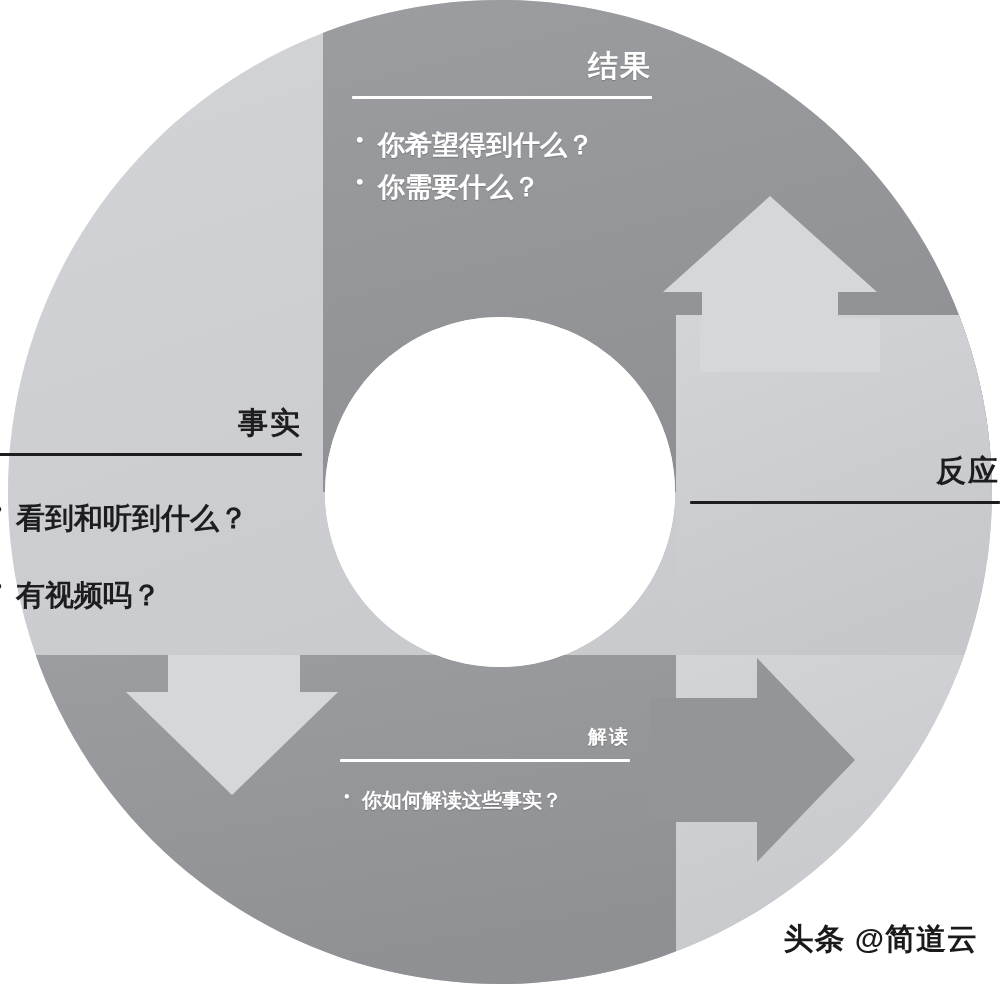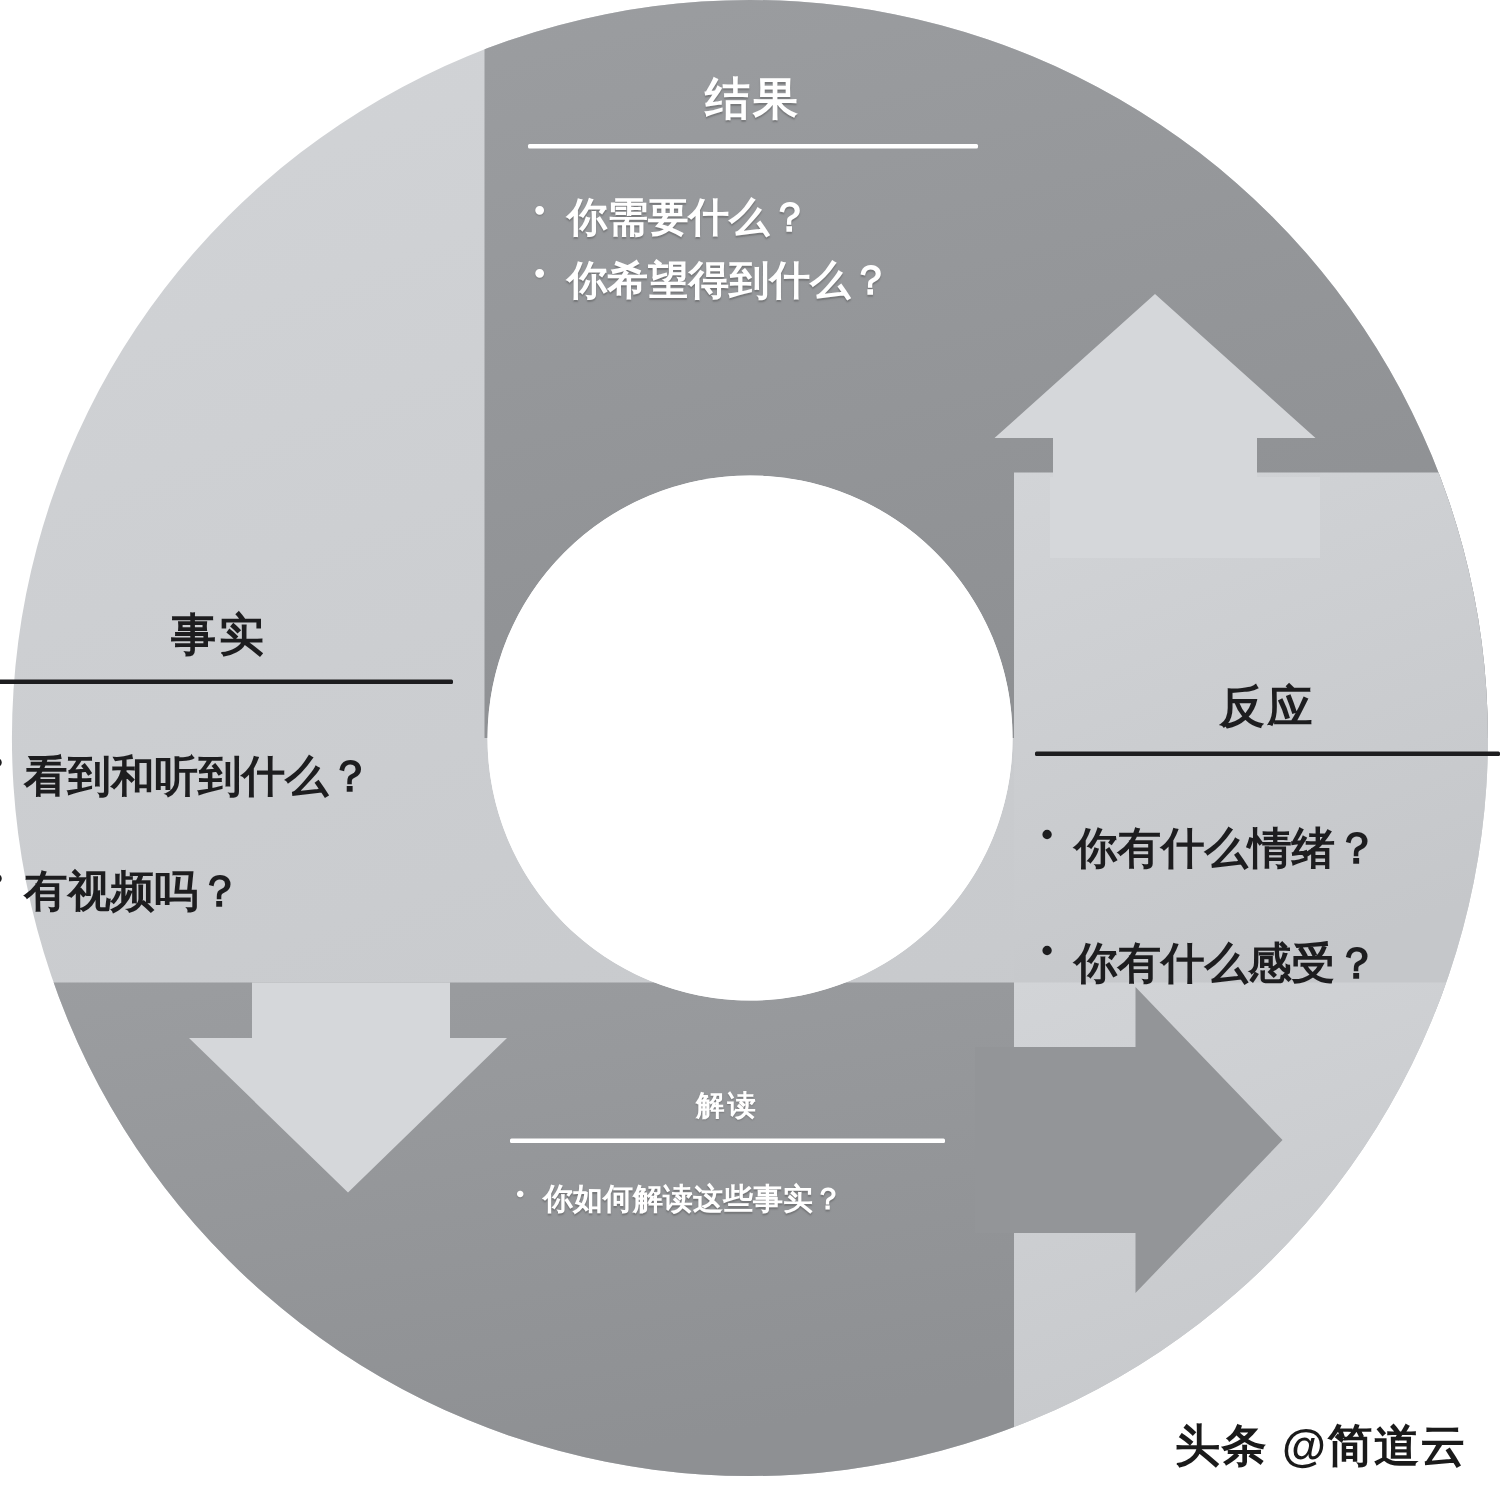--- a/index.html
+++ b/index.html
@@ -26,21 +26,21 @@
     width: 1000px;
     height: 1000px;
   }
 
   
   .quad {
     position: absolute;
     box-sizing: border-box;
   }
   .quad-title {
-    text-align: center;
+    text-align: right;
     font-weight: bold;
     letter-spacing: 2px;
     white-space: nowrap;
   }
   .rule {
     height: 3px;
     margin: 9px 0 0 0;
     border-radius: 1px;
   }
   .bullets {
@@ -93,21 +93,21 @@
     left: 340px; top: 724px; width: 290px;
   }
   #quad-interpret .quad-title { font-size: 19px; font-family: Liberation Serif, serif; }
   #quad-interpret .bullets { margin-top: 24px; font-size: 20px; line-height: 1.45; }
   #quad-interpret .bullets li { padding-left: 22px; white-space: normal; width: 200px; }
 
   
   #watermark {
     position: absolute;
     right: 22px;
-    bottom: 15px;
+    bottom: 40px;
     font-family: "Liberation Sans", sans-serif;
     font-size: 30px;
     font-weight: bold;
     color: #1a1a1a;
     letter-spacing: 1px;
     white-space: nowrap;
   }
 </style>
 </head>
 <body>
@@ -174,41 +174,37 @@
                L 338,692 Z" fill="#d5d7da"></path>
     </g>
 
     <circle cx="500" cy="492" r="175" fill="#ffffff"></circle>
   </svg>
 
   <div class="quad light-text" id="quad-result">
     <div class="quad-title">结果</div>
     <div class="rule"></div>
     <ul class="bullets">
+      <li>你希望得到什么？</li>
       <li>你需要什么？</li>
-      <li>你希望得到什么？</li>
     </ul>
   </div>
 
   <div class="quad dark-text" id="quad-facts">
     <div class="quad-title">事实</div>
     <div class="rule"></div>
     <ul class="bullets">
       <li>看到和听到什么？</li>
       <li>有视频吗？</li>
     </ul>
   </div>
 
   <div class="quad dark-text" id="quad-reaction">
     <div class="quad-title">反应</div>
     <div class="rule"></div>
-    <ul class="bullets">
-      <li>你有什么情绪？</li>
-      <li>你有什么感受？</li>
-    </ul>
   </div>
 
   <div class="quad light-text" id="quad-interpret">
     <div class="quad-title">解读</div>
     <div class="rule"></div>
     <ul class="bullets">
       <li>你如何解读这些事实？</li>
     </ul>
   </div>
 

